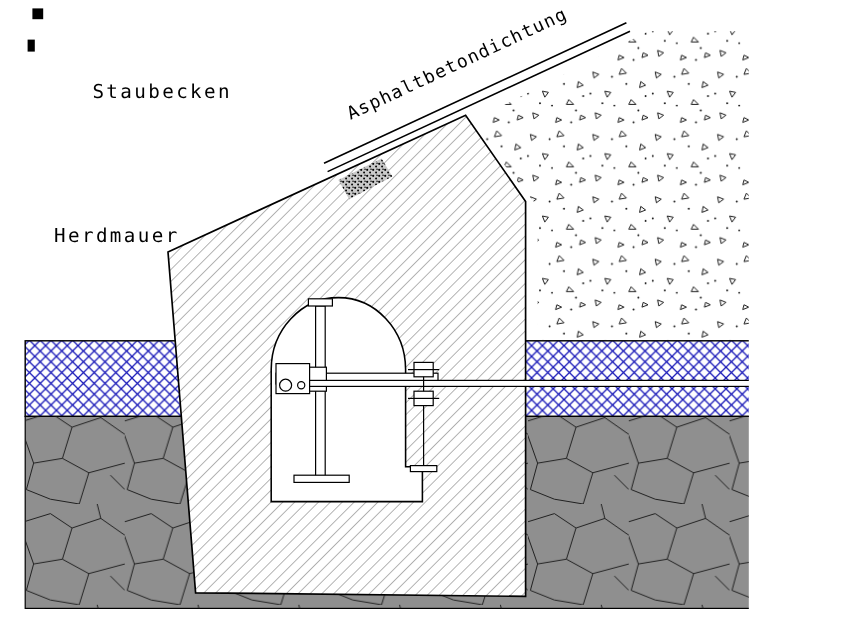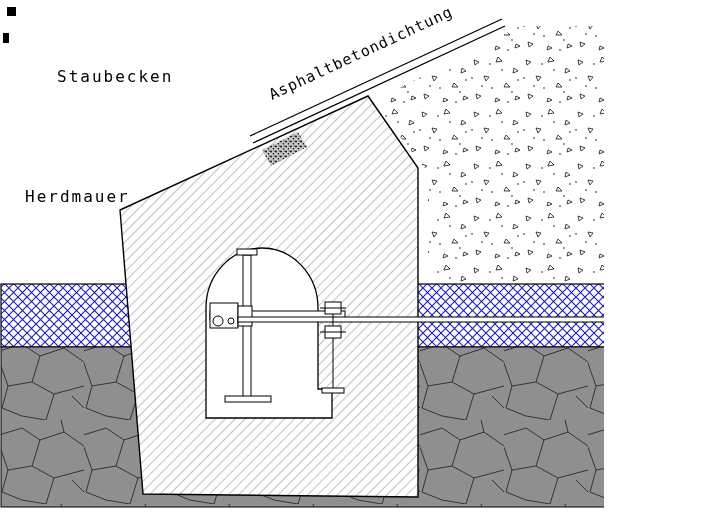--- a/index.html
+++ b/index.html
@@ -2,20 +2,21 @@
 <html style="--line: #000000; --blue_layer: #1a1ab8; --rock_gray: #8f8f8f; --background: #ffffff;"><head>
 <meta charset="utf-8">
 <style>
   html,body{margin:0;padding:0;background:#fff;}
   .stage{
     position:relative;
     width:604px;height:531px;
     background:var(--background,#ffffff);
     overflow:hidden;
     font-family:"DejaVu Sans Mono","Liberation Mono",monospace;
+    margin-left:20px;
   }
   .stage svg{position:absolute;inset:0;display:block;}
   svg text{
     font-family:"DejaVu Sans Mono","Liberation Mono",monospace;
     fill:var(--line,#000);
   }
 </style>
 </head>
 <body>
 

